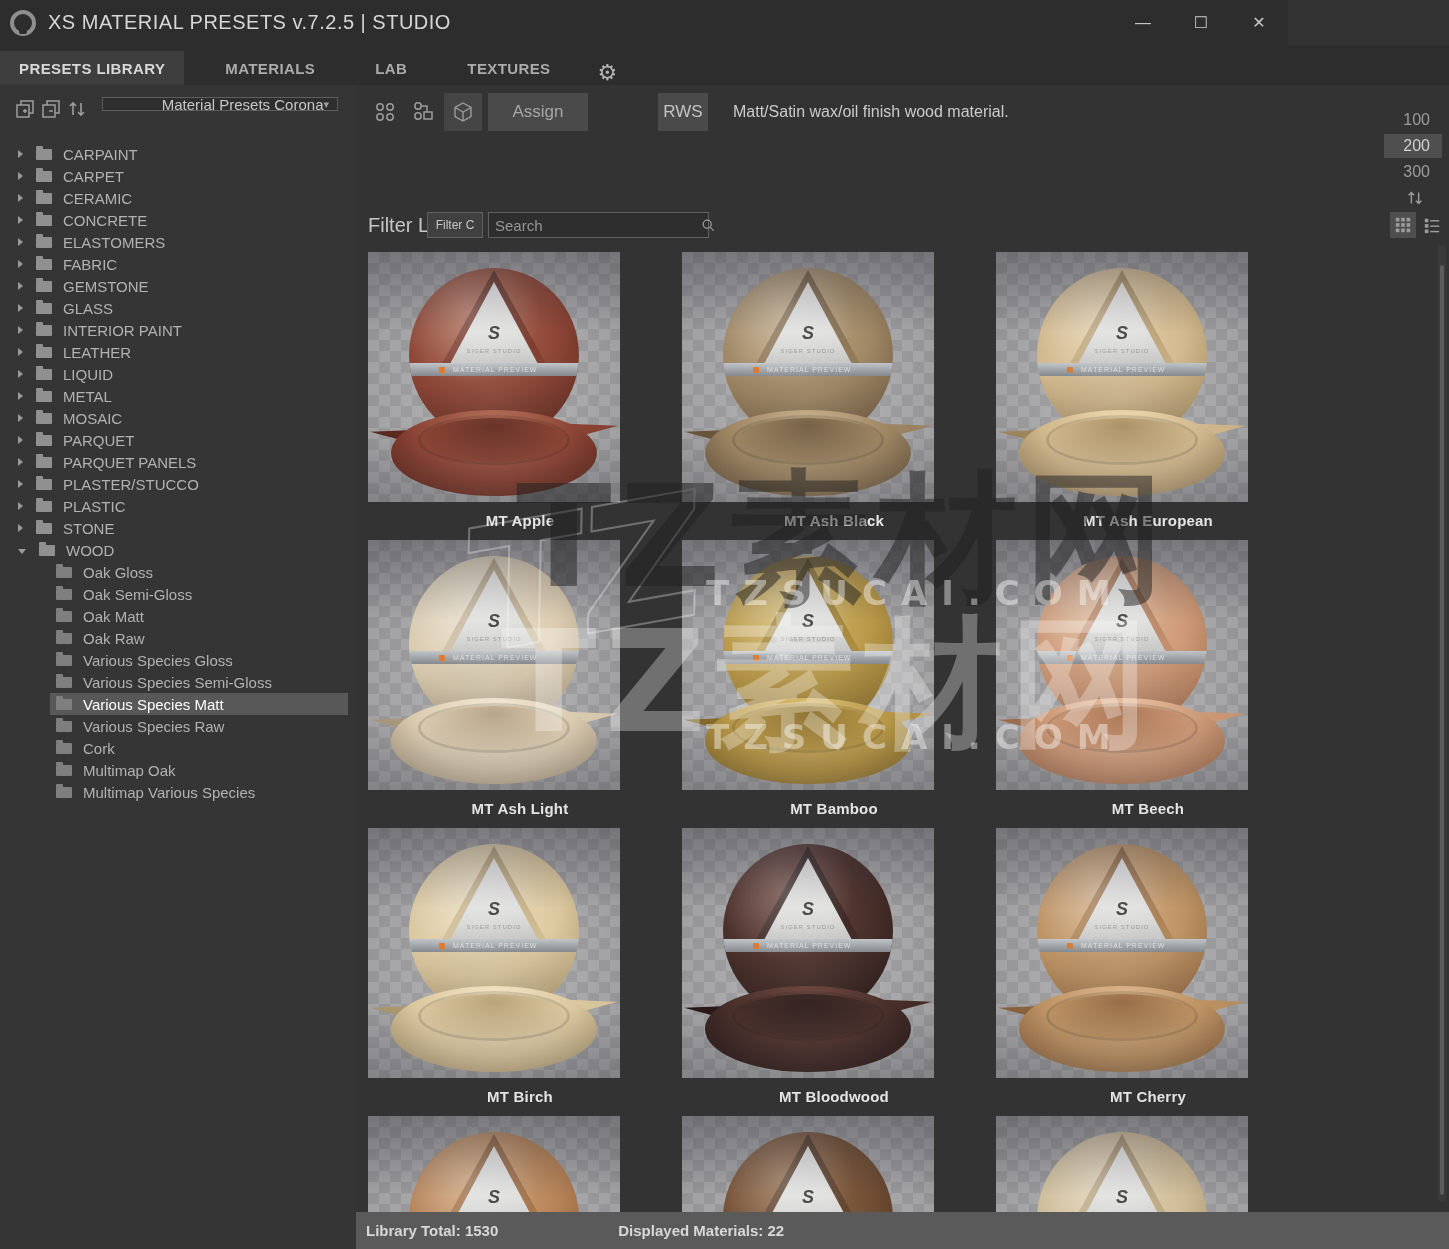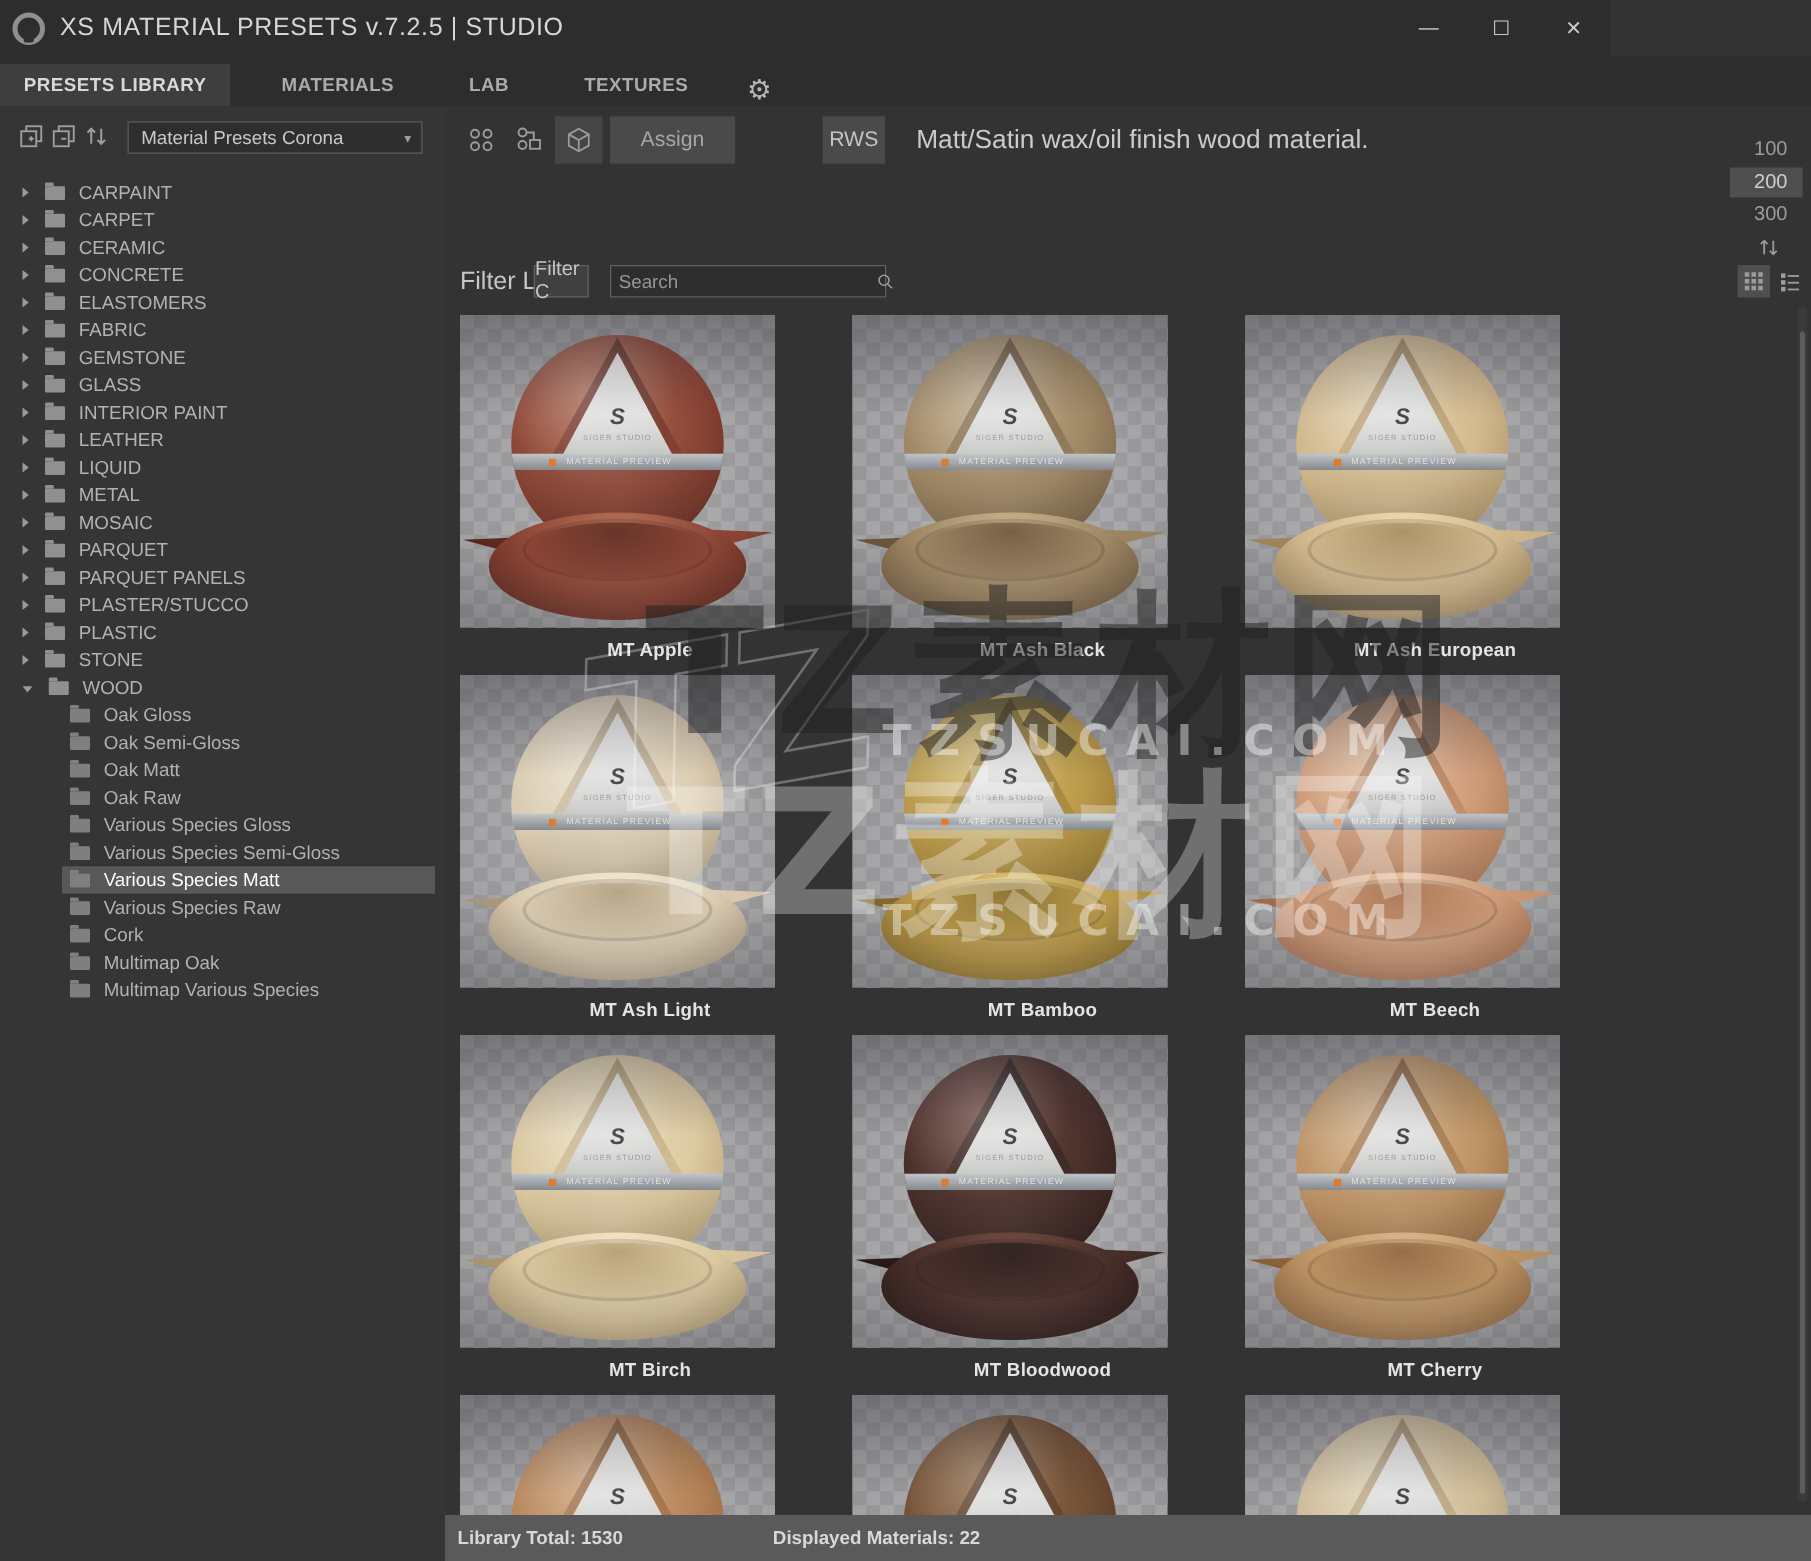--- a/index.html
+++ b/index.html
@@ -19,51 +19,51 @@
   .tabbar{position:absolute;left:0;top:45px;width:1449px;height:40px;background:#2d2d2d;display:flex;align-items:flex-end;}
   .tab{height:34px;margin-top:2px;display:flex;align-items:center;padding:0 19px;font-size:15px;font-weight:bold;color:#ababab;letter-spacing:0.4px;cursor:pointer;}
   .tab.active{background:#3e3e3e;color:#d8d8d8;}
   .tab+.tab{margin-left:22px;}
   .tab-gear{margin-left:28px;font-size:22px;color:#b5b5b5;cursor:pointer;font-family:"DejaVu Sans",sans-serif;}
   
   .sidebar{position:absolute;left:0;top:85px;width:356px;height:1164px;background:#353535;}
   .sb-toolbar{position:absolute;left:0;top:10px;width:356px;height:30px;}
   .sb-icon{position:absolute;top:3px;width:22px;height:22px;color:#9e9e9e;cursor:pointer;}
   .sb-icon svg{width:22px;height:22px;}
-  .preset-dropdown{position:absolute;left:102px;top:2px;width:236px;height:26px;background:#2e2e2e;border:1px solid #5e5e5e;box-sizing:border-box;display:flex;align-items:center;cursor:pointer;}
+  .preset-dropdown{position:absolute;left:102px;top:2px;width:236px;height:14px;background:#2e2e2e;border:1px solid #5e5e5e;box-sizing:border-box;display:flex;align-items:center;cursor:pointer;text-align:right;}
   .preset-dropdown .val{margin-left:10px;font-size:15px;color:#c8c8c8;flex:1;}
   .preset-dropdown .chev{margin-right:8px;font-size:11px;color:#9e9e9e;}
   .tree{position:absolute;left:0;top:58px;width:356px;}
   .tree-row{height:22px;display:flex;align-items:center;font-size:15px;color:#b2b2b2;cursor:pointer;position:relative;}
   .tree-row .arr{width:0;height:0;margin-left:18px;}
   .arr.closed{border-left:5px solid #9a9a9a;border-top:4px solid transparent;border-bottom:4px solid transparent;}
   .arr.open{border-top:5px solid #9a9a9a;border-left:4px solid transparent;border-right:4px solid transparent;margin-top:3px;}
   .folder{width:16px;height:11px;background:#909090;border-radius:1px;position:relative;margin-left:13px;flex:none;}
   .folder::before{content:'';position:absolute;top:-3px;left:0;width:7px;height:3px;background:inherit;border-radius:1px 1px 0 0;}
   .tree-row .lbl{margin-left:11px;white-space:nowrap;}
   .tree-row.child{padding-left:56px;}
   .tree-row.child .folder{margin-left:0;background:#7f7f7f;}
   .tree-row.child.selected{background:linear-gradient(90deg,transparent 50px,#585858 50px,#585858 348px,transparent 348px);color:#ffffff;}
   
   .main{position:absolute;left:356px;top:85px;width:1093px;height:1127px;background:#333333;overflow:hidden;}
   .mt-btn{position:absolute;top:8px;width:38px;height:38px;display:flex;align-items:center;justify-content:center;cursor:pointer;color:#9c9c9c;}
   .mt-btn svg{width:24px;height:24px;}
   .mt-btn.boxed{background:#454545;}
   .btn-assign{position:absolute;left:132px;top:8px;width:100px;height:38px;background:#4a4a4a;color:#a6a6a6;font-size:17px;display:flex;align-items:center;justify-content:center;cursor:pointer;}
   .btn-rws{position:absolute;left:302px;top:8px;width:50px;height:38px;background:#4a4a4a;color:#c4c4c4;font-size:17px;display:flex;align-items:center;justify-content:center;cursor:pointer;}
-  .mt-desc{position:absolute;left:377px;top:8px;height:38px;display:flex;align-items:center;font-size:21px;color:#cbcbcb;}
+  .mt-desc{position:absolute;left:377px;top:8px;height:38px;display:flex;align-items:center;font-size:16px;color:#cbcbcb;}
   
   .size-opt{position:absolute;right:7px;width:58px;height:24px;line-height:24px;text-align:right;padding-right:12px;box-sizing:border-box;font-size:16px;color:#9c9c9c;cursor:pointer;}
   .size-opt.sel{background:#4f4f4f;color:#d0d0d0;}
   .sort-icon{position:absolute;right:24px;top:103px;color:#9c9c9c;cursor:pointer;}
   .view-btn{position:absolute;top:127px;width:26px;height:26px;display:flex;align-items:center;justify-content:center;cursor:pointer;color:#9c9c9c;}
   .view-btn.sel{background:#4f4f4f;}
   
   .filter-l{position:absolute;left:12px;top:127px;height:26px;line-height:26px;font-size:20px;color:#c6c6c6;}
-  .filter-c{position:absolute;left:71px;top:127px;width:44px;height:26px;box-sizing:border-box;background:#404040;border:1px solid #606060;color:#c6c6c6;font-size:16px;display:flex;align-items:center;justify-content:center;cursor:pointer;}
+  .filter-c{position:absolute;left:71px;top:127px;width:56px;height:26px;box-sizing:border-box;background:#404040;border:1px solid #606060;color:#c6c6c6;font-size:12px;display:flex;align-items:center;justify-content:center;cursor:pointer;}
   .search-box{position:absolute;left:132px;top:127px;width:221px;height:26px;box-sizing:border-box;background:#2e2e2e;border:1px solid #606060;display:flex;align-items:center;}
   .search-box input{flex:1;background:transparent;border:none;outline:none;color:#c8c8c8;font-size:15px;padding:0 6px;font-family:"Liberation Sans",sans-serif;}
   .search-box input::placeholder{color:#969696;}
   .search-box .mag{margin-right:7px;color:#9c9c9c;flex:none;display:flex;}
   
   .grid{position:absolute;left:12px;top:167px;width:1040px;display:flex;flex-wrap:wrap;gap:0 10px;}
   .tile{width:304px;height:288px;cursor:pointer;}
   .preview{width:252px;height:250px;position:relative;overflow:hidden;
     background-color:#afafb1;
     background-image:linear-gradient(45deg,#a0a0a2 25%,transparent 25%,transparent 75%,#a0a0a2 75%),

